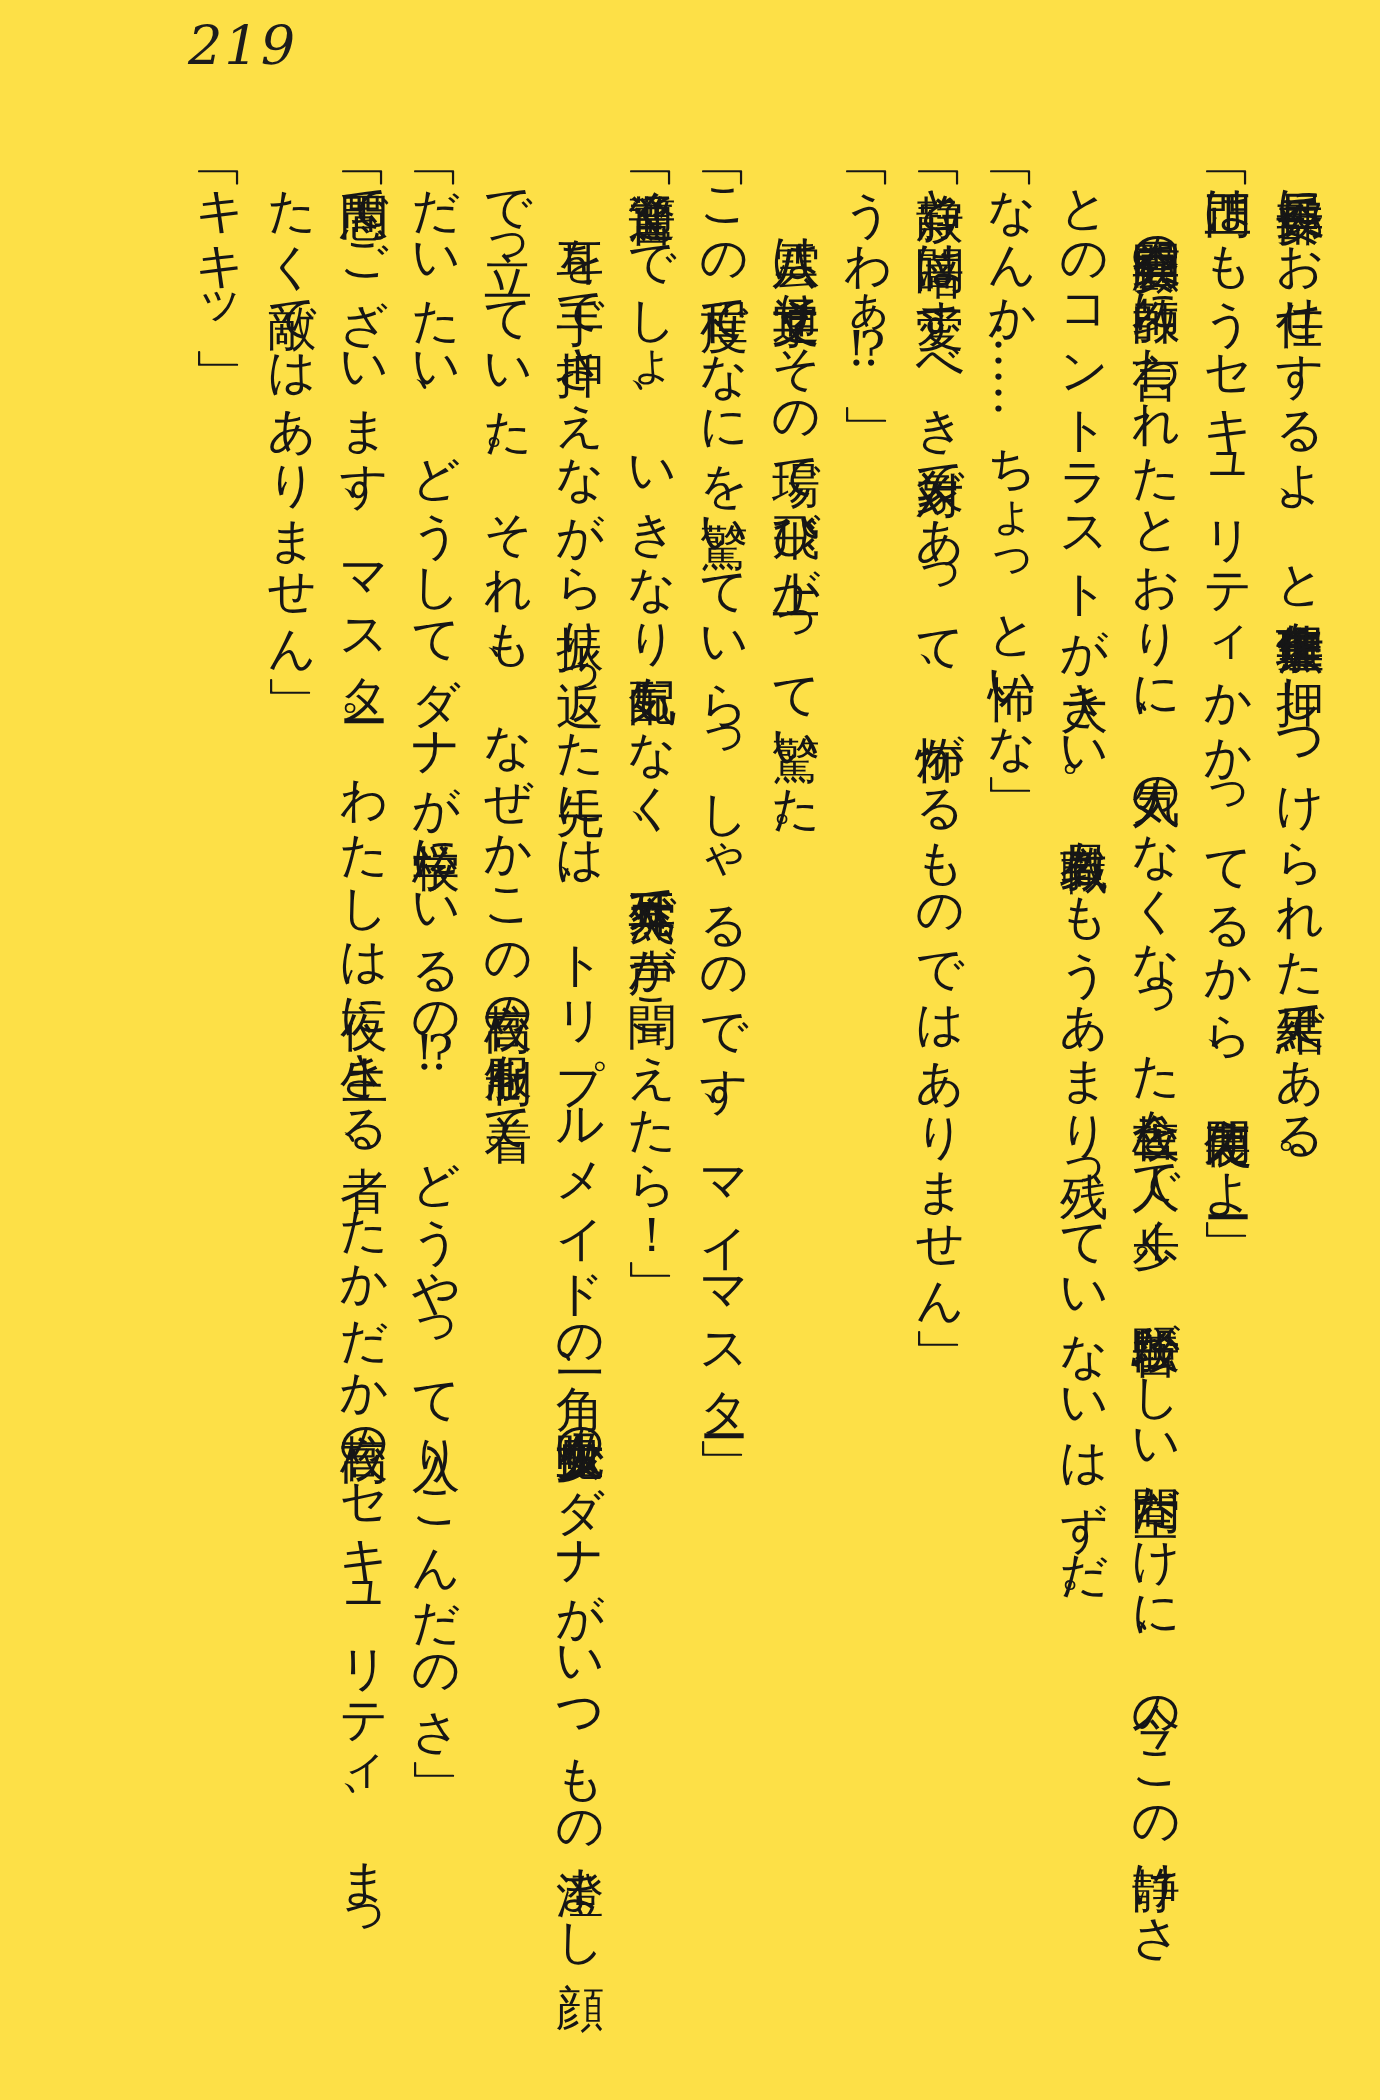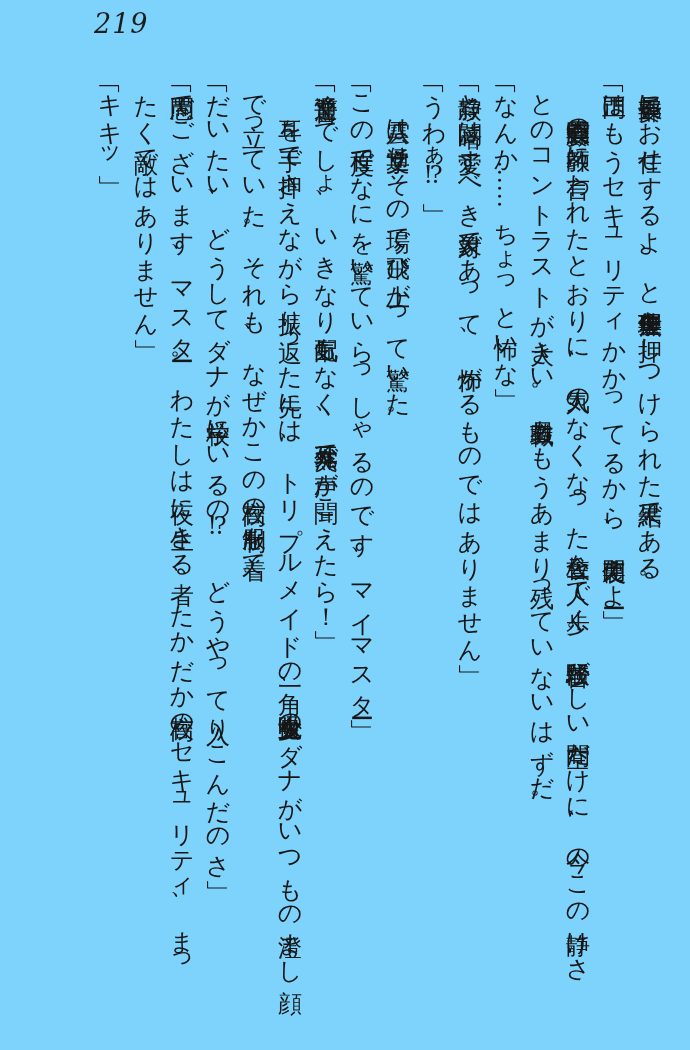--- a/index.html
+++ b/index.html
@@ -3,21 +3,21 @@
 <meta charset="utf-8">
 <style>
   html, body {
     margin: 0;
     padding: 0;
   }
   .page {
     position: relative;
     width: 690px;
     height: 1050px;
-    background: #7dd3fc;
+    background: #fde047;
     overflow: hidden;
   }
   .page-number {
     position: absolute;
     top: 8px;
     left: 94px;
     font-family: "DejaVu Serif", serif;
     font-style: italic;
     font-size: 27px;
     letter-spacing: 1px;

